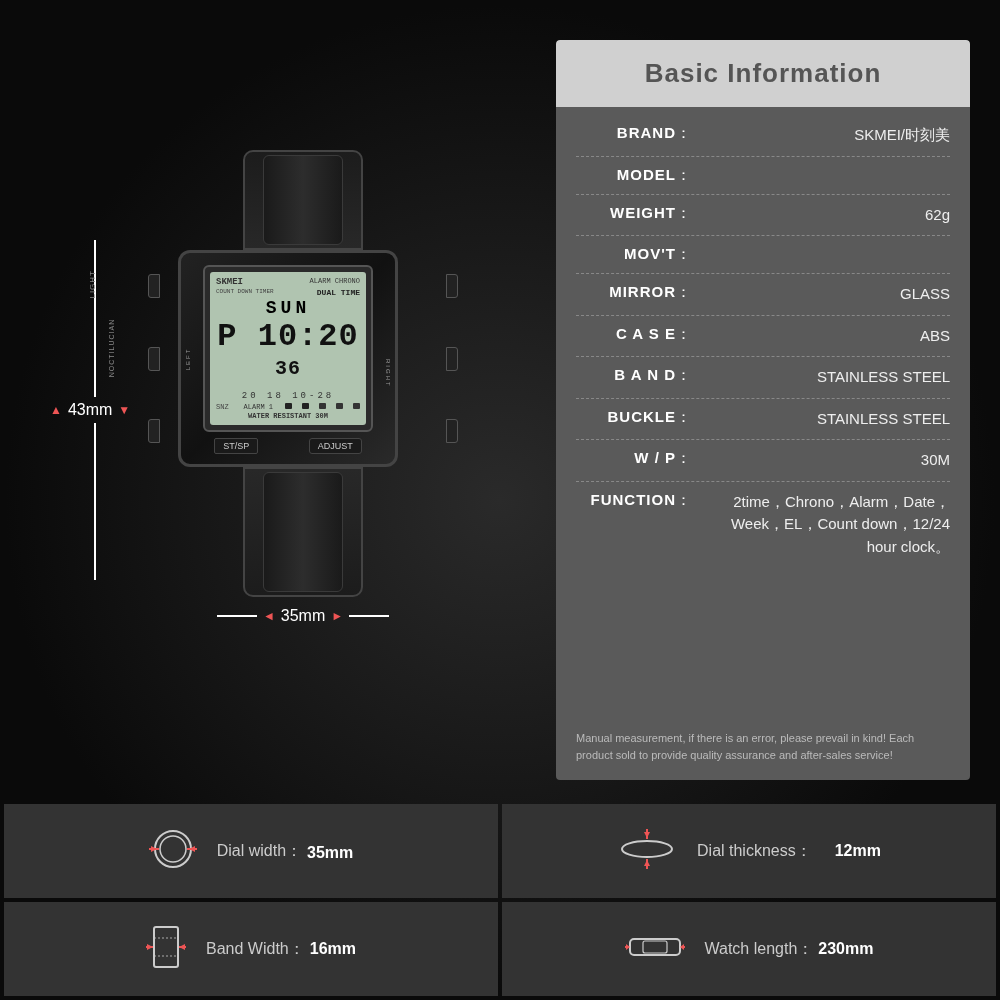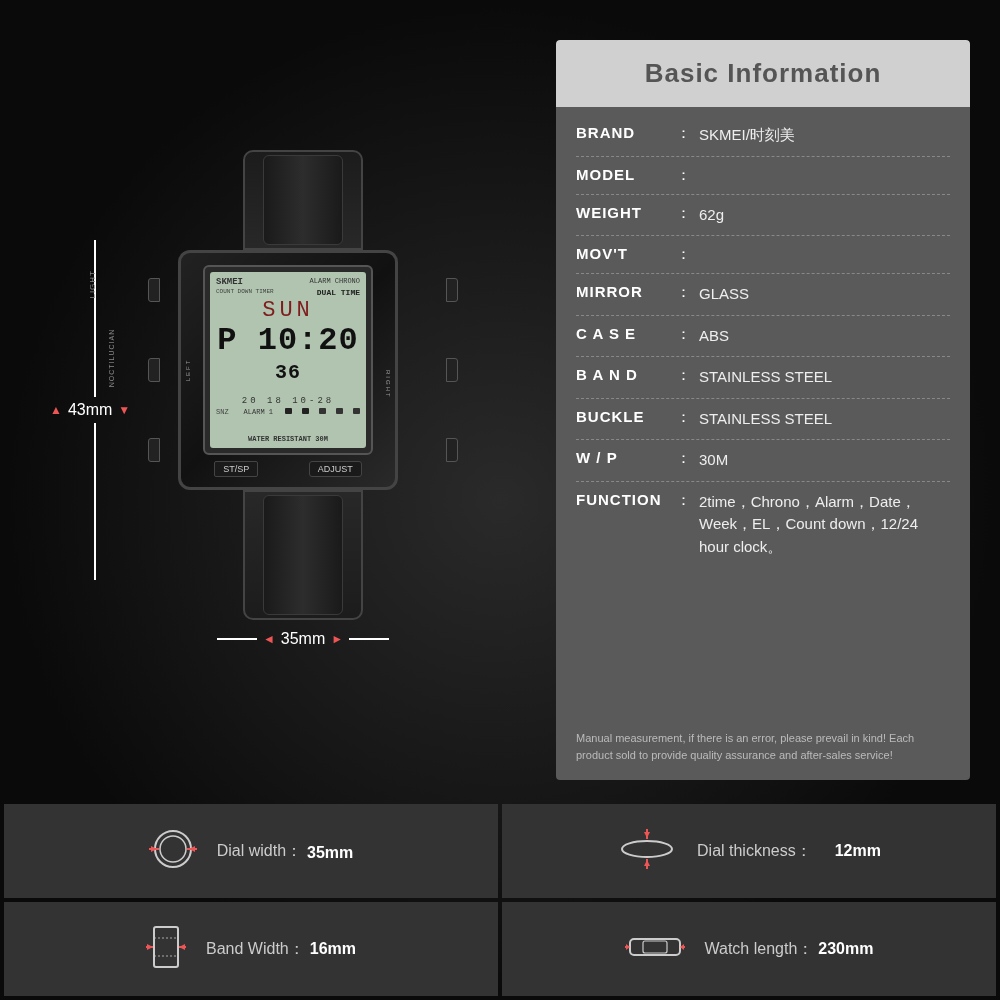--- a/index.html
+++ b/index.html
@@ -58,20 +58,21 @@
     .info-panel-header-text {
       font-size: 26px;
       font-weight: bold;
       color: #555;
       letter-spacing: 1px;
     }
 
     .info-panel-body {
       padding: 8px 20px;
       flex: 1;
+      text-align: right;
     }
 
     .info-row {
       display: flex;
       align-items: flex-start;
       padding: 9px 0;
       border-bottom: 1px dashed #888;
     }
 
     .info-row:last-child {
@@ -230,41 +231,41 @@
                 <div style="display:flex;justify-content:space-between;font-size:7px;color:#333;margin-bottom:1px;">
                   <span style="font-weight:bold;font-size:9px;">SKMEI</span>
                   <span style="font-size:7px;">ALARM CHRONO</span>
                 </div>
 
                 <div style="display:flex;justify-content:space-between;font-size:6px;color:#444;margin-bottom:2px;">
                   <span style="font-size:6px;color:#444;">COUNT DOWN TIMER</span>
                   <span style="font-size:8px;font-weight:bold;color:#222;">DUAL TIME</span>
                 </div>
 
-                <div style="font-size:22px;font-weight:normal;color:#7f1d1d;text-align:center;letter-spacing:4px;line-height:1.1;">SUN</div>
+                <div style="font-size:18px;font-weight:bold;color:#000000;text-align:center;letter-spacing:4px;line-height:1.1;">SUN</div>
 
                 <div style="font-size:32px;font-weight:bold;color:#111;text-align:center;letter-spacing:1px;line-height:1.1;font-family:'Courier New',monospace;">
                   P 10:20<span style="font-size:20px;vertical-align:top;margin-top:4px;display:inline-block;">36</span>
                 </div>
 
                 <div style="font-size:9px;color:#333;text-align:center;margin-top:2px;letter-spacing:3px;">20  18  10-28</div>
 
                 <div style="display:flex;justify-content:space-between;align-items:center;margin-top:2px;">
                   <span style="font-size:7px;color:#444;">SNZ</span>
                   <div style="display:flex;gap:10px;">
                     <span style="font-size:7px;color:#333;">ALARM 1</span>
                     <div style="width:7px;height:6px;background:#222;border-radius:1px;margin-left:2px;"></div>
                     <div style="width:7px;height:6px;background:#222;border-radius:1px;"></div>
                     <div style="width:7px;height:6px;background:#333;border-radius:1px;"></div>
                     <div style="width:7px;height:6px;background:#333;border-radius:1px;"></div>
                     <div style="width:7px;height:6px;background:#333;border-radius:1px;"></div>
                   </div>
                 </div>
 
-                <div style="text-align:center;font-size:7px;color:#333;font-weight:bold;margin-top:19px;">WATER RESISTANT 30M</div>
+                <div style="text-align:center;font-size:7px;color:#333;font-weight:bold;margin-top:1px;">WATER RESISTANT 30M</div>
               </div>
             </div>
 
             <div style="display:flex;justify-content:space-around;margin-top:6px;margin-bottom:2px;">
               <span style="font-size:9px;color:#ccc;background:#1a1a1a;padding:2px 8px;border-radius:2px;border:1px solid #444;">ST/SP</span>
               <span style="font-size:9px;color:#ccc;background:#1a1a1a;padding:2px 8px;border-radius:3px;border:1px solid #444;">ADJUST</span>
             </div>
           </div>
         </div>
 

